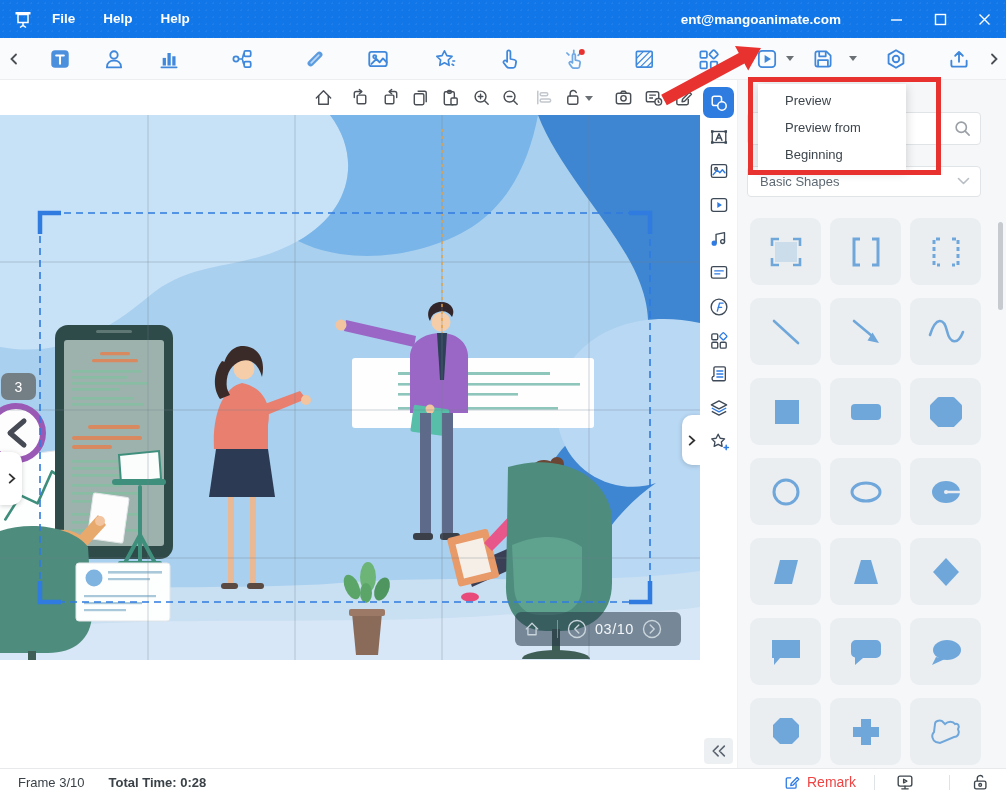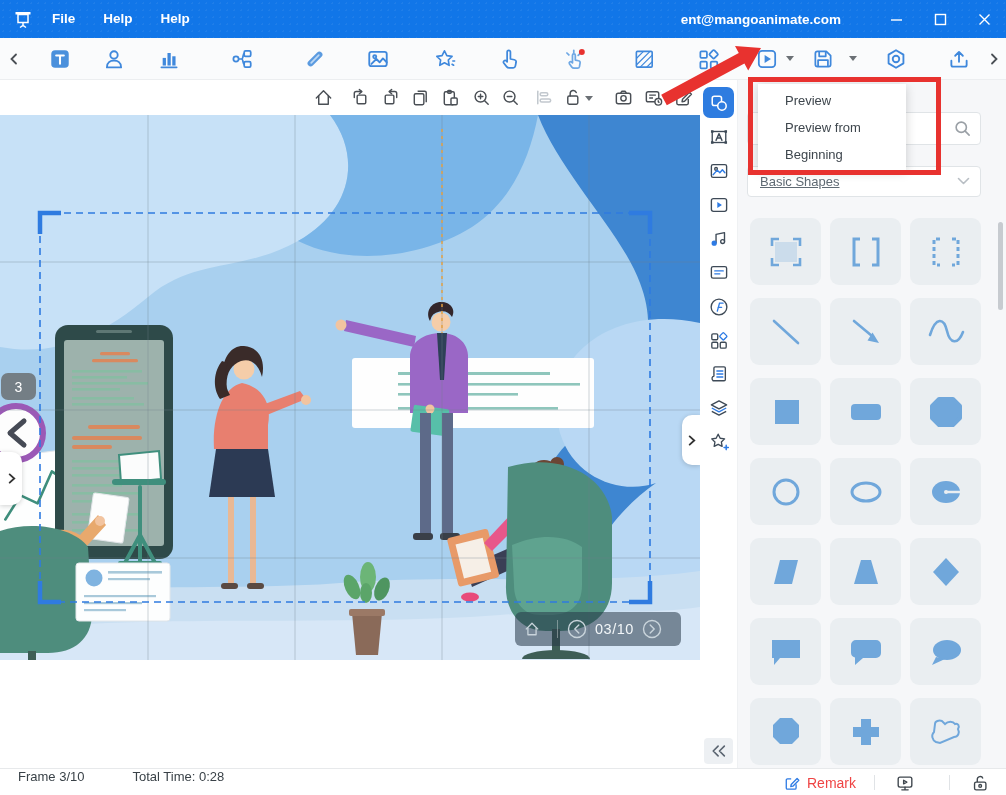--- a/index.html
+++ b/index.html
@@ -60,31 +60,31 @@
   .rail-btn.active { background:#2E7CE0; }
   .rail-collapse { position:absolute; left:4px; top:658px; width:29px; height:26px; background:#EDF0F3; border-radius:4px;
     display:flex; align-items:center; justify-content:center; }
 
   
   .panel { position:absolute; left:737px; top:0; width:269px; height:688px; background:#F6F7F9; border-left:1px solid #EFF1F3; }
   .search-box { position:absolute; left:9px; top:32px; width:234px; height:33px; background:#fff; border:1px solid #E0E4E7; border-radius:4px; }
   .search-box input { position:absolute; left:10px; top:4px; width:190px; height:23px; border:none; outline:none; font-size:13px; background:transparent; }
   .search-ico { position:absolute; right:8px; top:6px; }
   .cat-select { position:absolute; left:9px; top:86px; width:234px; height:31px; background:#fff; border:1px solid #E0E4E7; border-radius:4px;
-    display:flex; align-items:center; font-size:13px; color:#5F6A73; padding-left:12px;text-decoration:underline; }
+    display:flex; align-items:center; font-size:13px; color:#5F6A73; padding-left:12px; }
   .cat-select svg { position:absolute; right:10px; }
   .tiles { position:absolute; left:12px; top:138px; width:232px; display:grid; grid-template-columns:repeat(3,71px); grid-auto-rows:67px; gap:13px 9px; }
   .tile { background:#EAEEF1; border-radius:9px; display:flex; align-items:center; justify-content:center; }
   .panel-scroll { position:absolute; left:260px; top:142px; width:5px; height:88px; background:#C7CBD0; border-radius:3px; }
 
   
   .statusbar { position:absolute; left:0; top:768px; width:1006px; height:27px; background:#fff; border-top:1px solid #E7E9EB;
-    display:flex; font-size:13px; color:#3A4248; }
+    display:flex; align-items:center; font-size:13px; color:#3A4248; }
   .sb-frame { margin-left:18px; }
-  .sb-time { margin-left:48px; }
+  .sb-time { margin-left:24px;font-weight:bold; }
   .sb-right { position:absolute; right:0; display:flex; align-items:center; height:27px; }
   .sb-remark { display:flex; align-items:center; color:#ef4444; font-size:14px; gap:6px; }
   .sb-div { width:1px; height:15px; background:#E0E3E6; margin:0 18px; }
   .sb-ico { width:24px; display:flex; justify-content:center; margin-right:14px; }
 
   
   .red-rect { position:absolute; left:748px; top:77px; width:193px; height:98px; border:5px solid #E8322F; z-index:30; pointer-events:none; }
   .preview-menu { position:absolute; left:758px; top:84px; width:148px; height:86px; background:#fff;
     box-shadow:0 2px 10px rgba(0,0,0,.18); z-index:29; padding-top:3px; }
   .pm-item { height:27px; line-height:27px; padding-left:27px; font-size:13px; color:#3E464D; }

